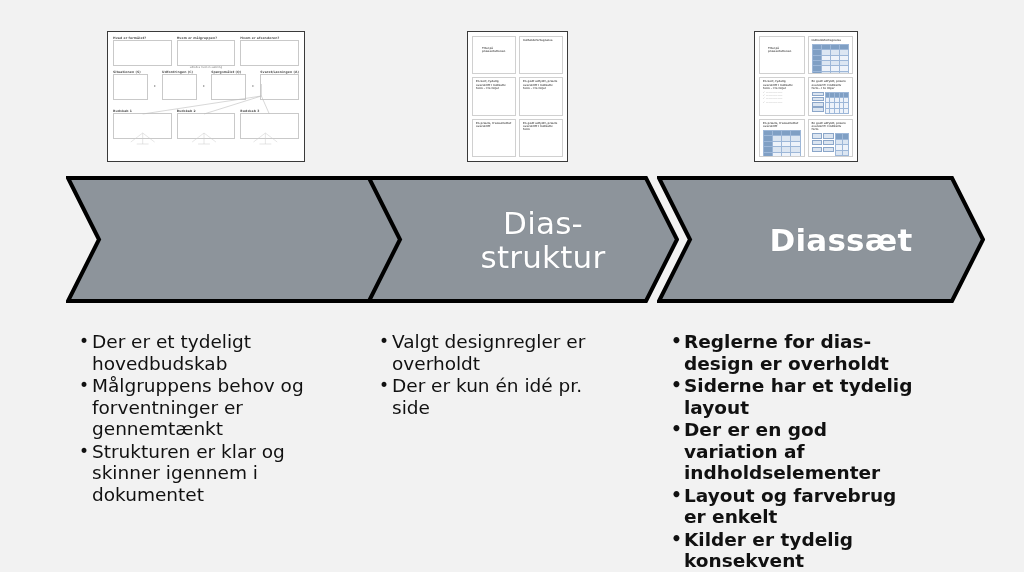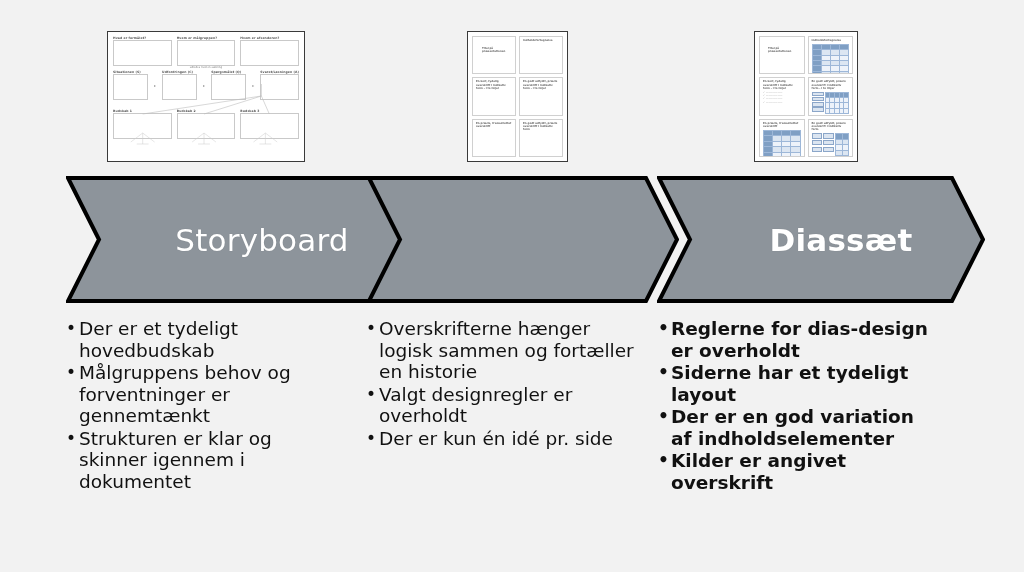--- a/index.html
+++ b/index.html
@@ -55,21 +55,21 @@
               text-shadow:0 0 1px rgba(0,0,0,.18);}
   #chevron-1{left:66px;width:358px;}
   #chevron-1 .chev-label{padding-left:34px;}
   #chevron-2{left:367px;width:312px;}
   #chevron-2 .chev-label{padding-left:40px;}
   #chevron-3{left:657px;width:328px;font-weight:bold;}
   #chevron-3 .chev-label{padding-left:40px;}
 
   
   .bullets{position:absolute;top:318px;color:#111;}
-  .bullets ul{list-style:none;margin:0;padding:0;}
+  .bullets ul{list-style:none;margin:13px;padding:0;}
   .bullets li{position:relative;padding-left:13px;font-size:18.5px;line-height:21.5px;
               margin-bottom:1px;}
   .bullets li::before{content:"\2022";position:absolute;left:0;top:0;font-size:17px;}
   #bullets-1{left:66px;width:268px;}
   #bullets-2{left:366px;width:268px;}
   #bullets-3{left:658px;width:272px;font-weight:bold;}
 </style>
 </head>
 <body>
 
@@ -354,30 +354,29 @@
             </table>
         </div>
       </div>
     </div>
   </div>
 
   <div class="chevron" id="chevron-1">
     <svg viewBox="0 0 358 129" preserveAspectRatio="none">
       <polygon points="2,3 325,3 356,64.5 325,126 2,126 33,64.5" fill="#8d949b" stroke="#000000" stroke-width="4"></polygon>
     </svg>
-    <div class="chev-label">
-      <div>Storyboard</div>
-    </div>
   </div>
 
   <div class="chevron" id="chevron-2">
     <svg viewBox="0 0 312 129" preserveAspectRatio="none">
       <polygon points="2,3 279,3 310,64.5 279,126 2,126 33,64.5" fill="#8d949b" stroke="#000000" stroke-width="4"></polygon>
     </svg>
     <div class="chev-label">
+      <div>Dias-</div>
+      <div>struktur</div>
     </div>
   </div>
 
   <div class="chevron" id="chevron-3">
     <svg viewBox="0 0 328 129" preserveAspectRatio="none">
       <polygon points="2,3 295,3 326,64.5 295,126 2,126 33,64.5" fill="#8d949b" stroke="#000000" stroke-width="4"></polygon>
     </svg>
     <div class="chev-label">
       <div>Diassæt</div>
     </div>
@@ -386,28 +385,28 @@
   <div class="bullets" id="bullets-1">
     <ul>
       <li>Der er et tydeligt hovedbudskab</li>
       <li>Målgruppens behov og forventninger er gennemtænkt</li>
       <li>Strukturen er klar og skinner igennem i dokumentet</li>
     </ul>
   </div>
 
   <div class="bullets" id="bullets-2">
     <ul>
-      <li>Overskrifterne hænger logisk sammen og fortæller en historie</li>
       <li>Valgt designregler er overholdt</li>
       <li>Der er kun én idé pr. side</li>
     </ul>
   </div>
 
   <div class="bullets" id="bullets-3">
     <ul>
       <li>Reglerne for dias-design er overholdt</li>
-      <li>Siderne har et tydeligt layout</li>
+      <li>Siderne har et tydelig layout</li>
       <li>Der er en god variation af indholdselementer</li>
-      <li>Kilder er angivet overskrift</li>
+      <li>Layout og farvebrug er enkelt</li>
+      <li>Kilder er tydelig konsekvent</li>
     </ul>
   </div>
 
 </div>
 
 </body></html>

